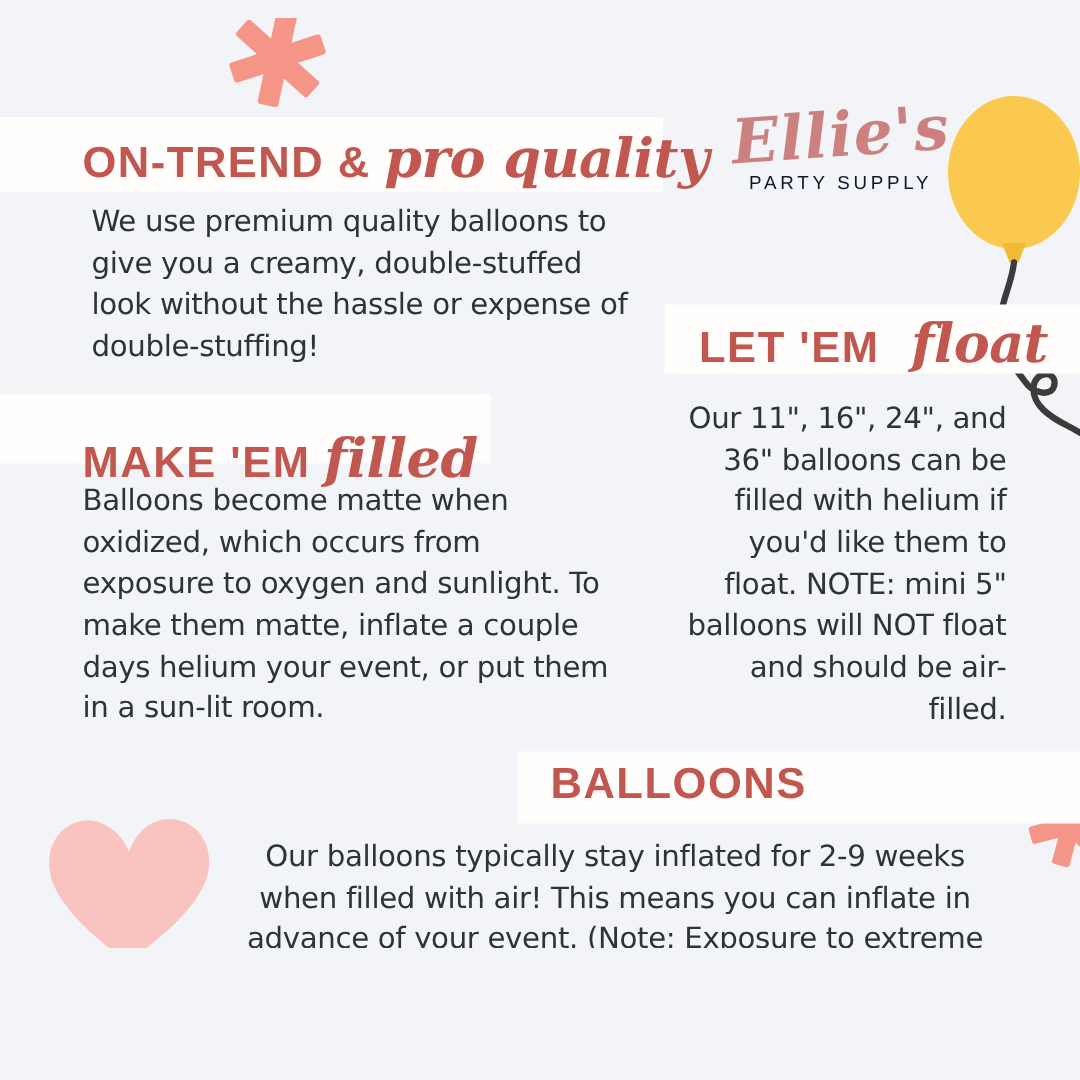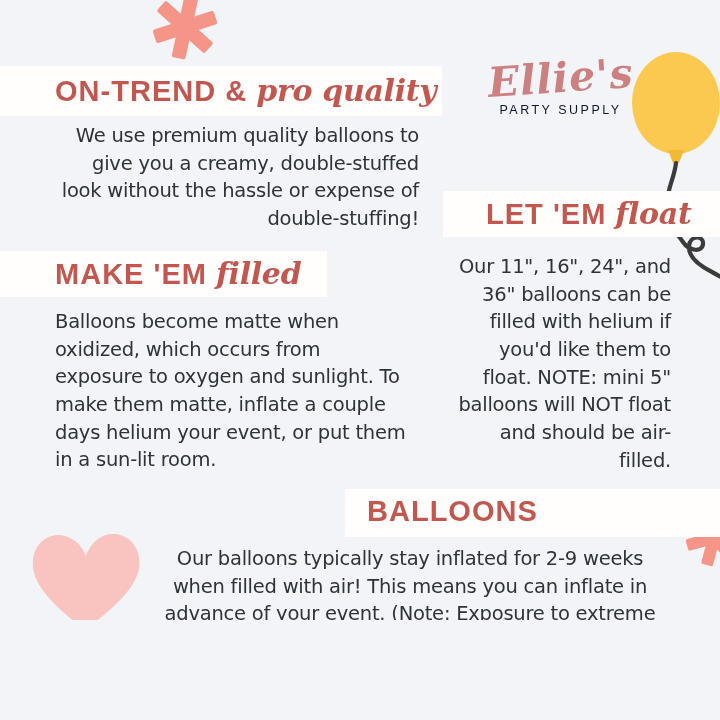--- a/index.html
+++ b/index.html
@@ -12,20 +12,21 @@
     background: #f2f4f7;
     font-family: "Liberation Sans", sans-serif;
     overflow: hidden;
   }
   #canvas {
     position: relative;
     width: 720px;
     height: 620px;
     background: #f2f4f7;
     overflow: hidden;
+    margin-top: 12px;
   }
 
   
   .banner {
     position: absolute;
     background: #fffefc;
   }
 
   
   .heading {
@@ -39,21 +40,21 @@
   .heading .caps {
     font-family: "Liberation Sans", sans-serif;
     font-weight: bold;
     letter-spacing: 0.035em;
     font-size: 29px;
   }
   .heading .script {
     font-family: "DejaVu Serif", serif;
     font-style: italic;
     font-weight: bold;
-    font-size: 30px;
+    font-size: 36px;
     margin-left: 9px;
     letter-spacing: -0.01em;
   }
 
   
   .body-text {
     position: absolute;
     color: #2e3338;
     font-family: "DejaVu Sans", sans-serif;
     font-size: 19.5px;
@@ -155,29 +156,29 @@
 
   <div class="banner" style="left:0px; top:66px; width:442px; height:50px;"></div>
   <div class="banner" style="left:0px; top:251px; width:327px; height:46px;"></div>
   <div class="banner" style="left:443px; top:191px; width:277px; height:46px;"></div>
   <div class="banner" style="left:345px; top:489px; width:375px; height:48px;"></div>
 
   <div class="heading" style="left:55px; top:76px;">
     <span class="caps">ON-TREND &amp;</span>
     <span class="script">pro quality</span>
   </div>
-  <div class="body-text" style="left:47px; top:122px; width:372px;text-align:right;">We use premium quality balloons to give you a creamy, double-stuffed look without the hassle or expense of double-stuffing!</div>
+  <div class="body-text" style="left:61px; top:122px; width:372px;">We use premium quality balloons to give you a creamy, double-stuffed look without the hassle or expense of double-stuffing!</div>
 
-  <div class="heading" style="left:55px; top:259px;text-align:right;">
+  <div class="heading" style="left:55px; top:276px;text-align:right;">
     <span class="caps">MAKE 'EM</span>
     <span class="script">filled</span>
   </div>
   <div class="body-text" style="left:55px; top:308px; width:356px;">Balloons become matte when oxidized, which occurs from exposure to oxygen and sunlight. To make them matte, inflate a couple days helium your event, or put them in a sun-lit room.</div>
 
-  <div class="heading" style="left:486px; top:199px;">
+  <div class="heading" style="left:466px; top:199px;gap:12px;">
     <span class="caps">LET 'EM</span>
     <span class="script">float</span>
   </div>
   <div class="body-text right" style="left:449px; top:253px; width:222px;">Our 11", 16", 24", and 36" balloons can be filled with helium if you'd like them to float. NOTE: mini 5" balloons will NOT float and should be air-filled.</div>
 
   <div class="heading" style="left:367px; top:497px;gap:44px;">
     <span class="caps">BALLOONS</span>
   </div>
   <div class="body-text center" style="left:150px; top:545px; width:520px;">Our balloons typically stay inflated for 2-9 weeks when filled with air! This means you can inflate in advance of your event. (Note: Exposure to extreme heat or cold, rain or snow, direct sunlight, and over-inflation can cause balloons to pop).</div>
 

